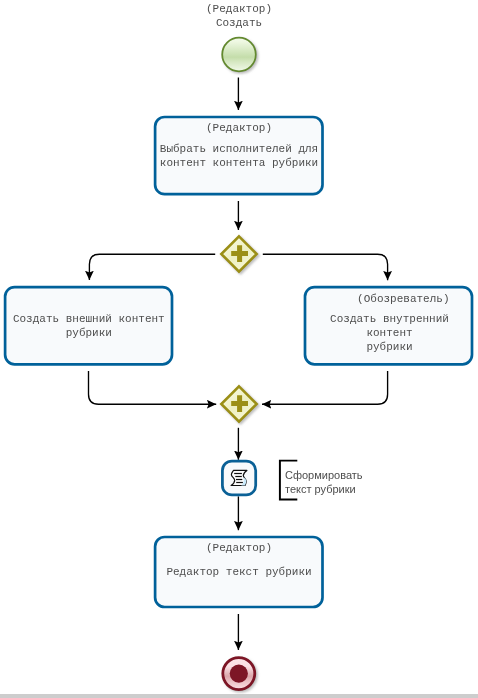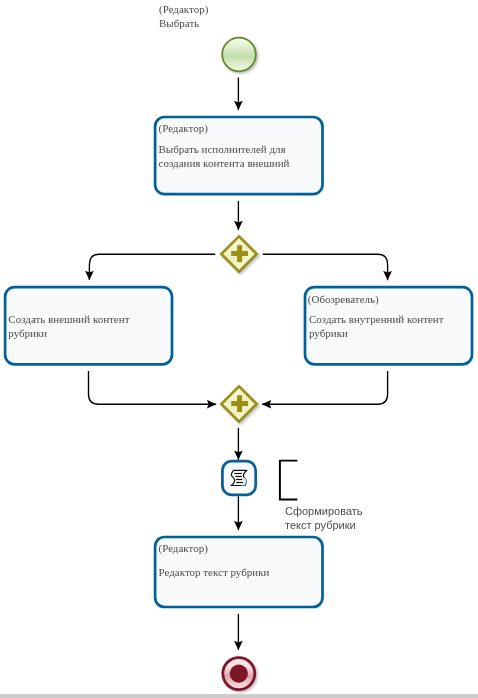--- a/index.html
+++ b/index.html
@@ -2,21 +2,21 @@
 <html><head>
 <meta charset="utf-8">
 <title>BPMN</title>
 <style>
   html,body{margin:0;padding:0;background:#ffffff;}
   body{width:478px;height:698px;overflow:hidden;
        font-family:"Liberation Sans",sans-serif;}
   #canvas{position:relative;width:478px;height:698px;background:#ffffff;overflow:hidden;}
   svg#diag{position:absolute;left:0;top:0;width:478px;height:698px;}
   .lane-lbl,.body-lbl{position:absolute;color:#4d4d4d;font-size:11px;line-height:14px;
-       font-family:Liberation Serif, serif;white-space:pre-line;}
+       text-align:center;font-family:Liberation Mono, monospace;white-space:pre-line;}
   .annot{position:absolute;color:#4d4d4d;font-size:11px;line-height:14.6px;
          text-align:left;white-space:pre-line;font-family:"Liberation Sans",sans-serif;}
   .hbar{position:absolute;left:0;top:694px;width:478px;height:4px;background:#cdcdcd;}
 </style>
 </head>
 <body>
 
 <div id="canvas">
 
   <svg id="diag" viewBox="0 0 478 698" xmlns="http://www.w3.org/2000/svg">
@@ -105,33 +105,33 @@
 
     <rect x="155.1" y="537.0" width="167.4" height="70.0" rx="9.5" ry="9.5" fill="#f8fafc" stroke="#00619a" stroke-width="2.7"></rect>
 
     <g filter="url(#shadow)">
       <circle cx="238.8" cy="673.6" r="16.0" fill="url(#gEnd)" stroke="#7d1325" stroke-width="2.8"></circle>
       <circle cx="238.8" cy="673.6" r="9.1" fill="#7d1325"></circle>
     </g>
   </svg>
 
   <div class="lane-lbl" style="left:159px;top:1.7px;width:160px;">(Редактор)</div>
-  <div class="body-lbl" style="left:159px;top:16.4px;width:160px;">Выбрать</div>
+  <div class="body-lbl" style="left:159px;top:16.4px;width:160px;">Создать</div>
 
   <div class="lane-lbl" style="left:158.5px;top:120.9px;width:161px;">(Редактор)</div>
   <div class="body-lbl" style="left: 158.5px; top: 141.7px; width: 161px; white-space: pre-line;">Выбрать исполнителей для
-создания контента внешний</div>
+контент контента рубрики</div>
 
   <div class="body-lbl" style="left: 8.3px; top: 311.8px; width: 161px; white-space: pre-line;">Создать внешний контент
 рубрики</div>
 
   <div class="lane-lbl" style="left:307.8px;top:291.7px;width:191px;">(Обозреватель)</div>
   <div class="body-lbl" style="left: 309px; top: 311.8px; width: 161px; white-space: pre-line;">Создать внутренний контент
 рубрики</div>
 
   <div class="lane-lbl" style="left:158.5px;top:540.9px;width:161px;">(Редактор)</div>
   <div class="body-lbl" style="left:158.5px;top:564.7px;width:161px;">Редактор текст рубрики</div>
 
-  <div class="annot" style="left: 285px; top: 467.5px; width: 110px; white-space: pre-line; margin-top: 36px;">Сформировать
+  <div class="annot" style="left: 285px; top: 467.5px; width: 110px; white-space: pre-line;">Сформировать
 текст рубрики</div>
 
   <div class="hbar"></div>
 </div>
 
 </body></html>

